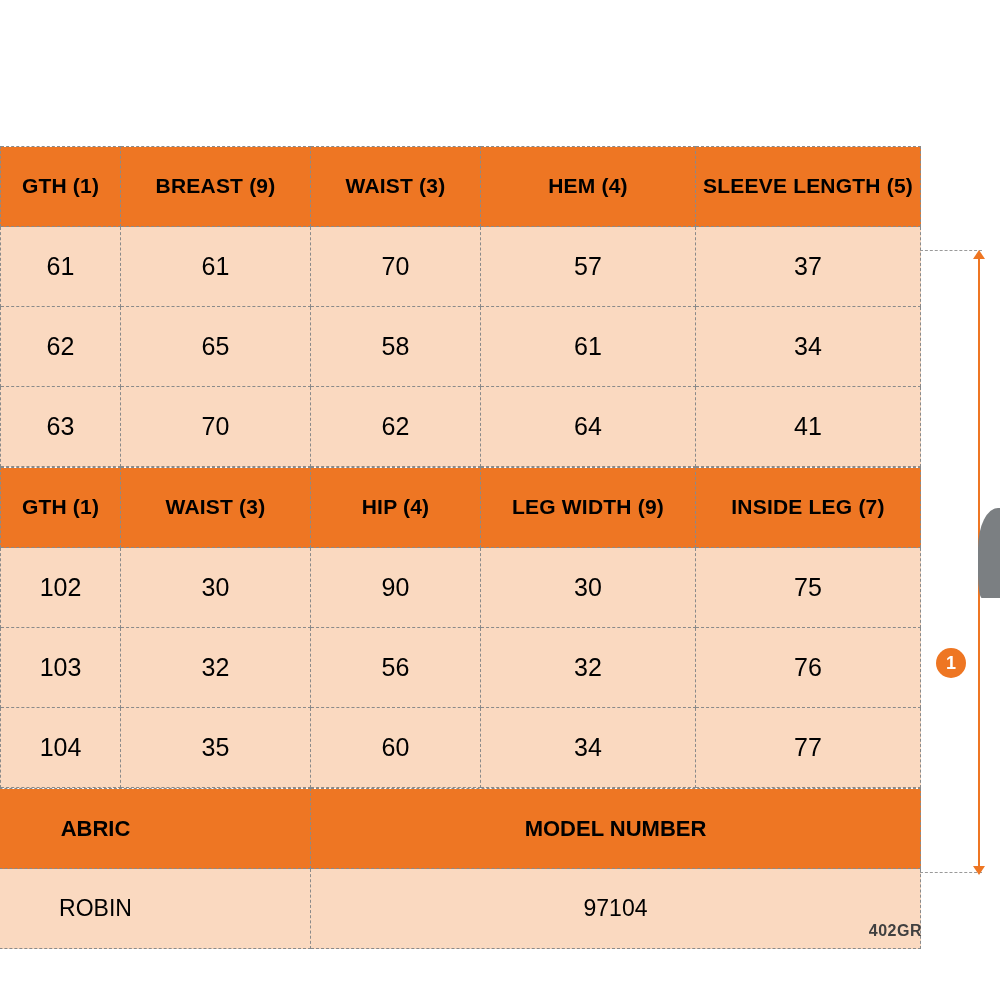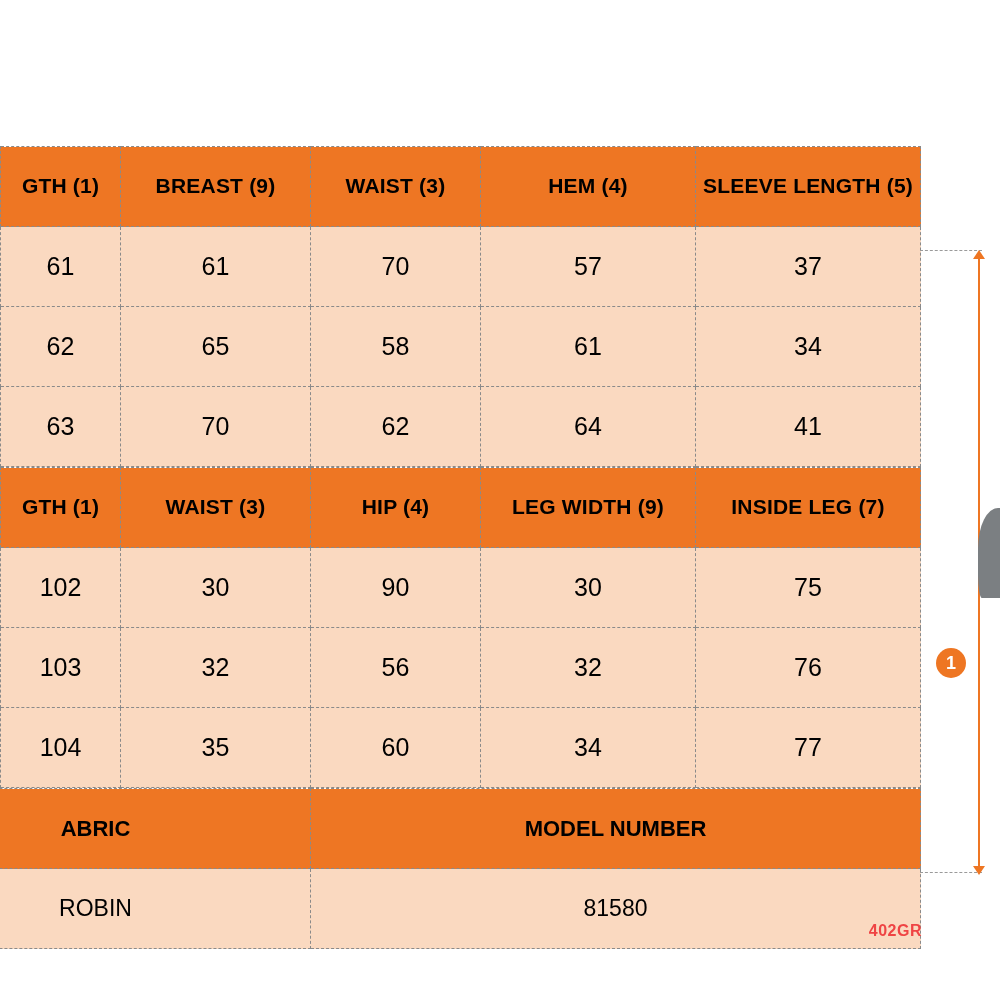--- a/index.html
+++ b/index.html
@@ -83,21 +83,21 @@
     color: #2a2522;
   }
 
   
   #model-code {
     position: absolute;
     right: 78px;
     top: 922px;
     font-size: 16px;
     font-weight: bold;
-    color: #ef4444;
+    color: #404040;
     letter-spacing: .5px;
   }
 
   
   #measure-arrow {
     position: absolute;
     left: 972px;
     top: 250px;
     width: 14px;
     height: 625px;
@@ -259,21 +259,21 @@
       <col style="width:430px;">
         <col style="width:610px;">
     </colgroup>
     <tbody>
       <tr class="footer-hdr">
         <td>ABRIC</td>
         <td>MODEL NUMBER</td>
       </tr>
       <tr class="footer-data">
         <td>ROBIN</td>
-        <td>81580</td>
+        <td>97104</td>
       </tr>
     </tbody>
   </table>
 
 </div>
 
 <div class="leader top"></div>
 <div class="leader bottom"></div>
 
 <div id="measure-arrow">

